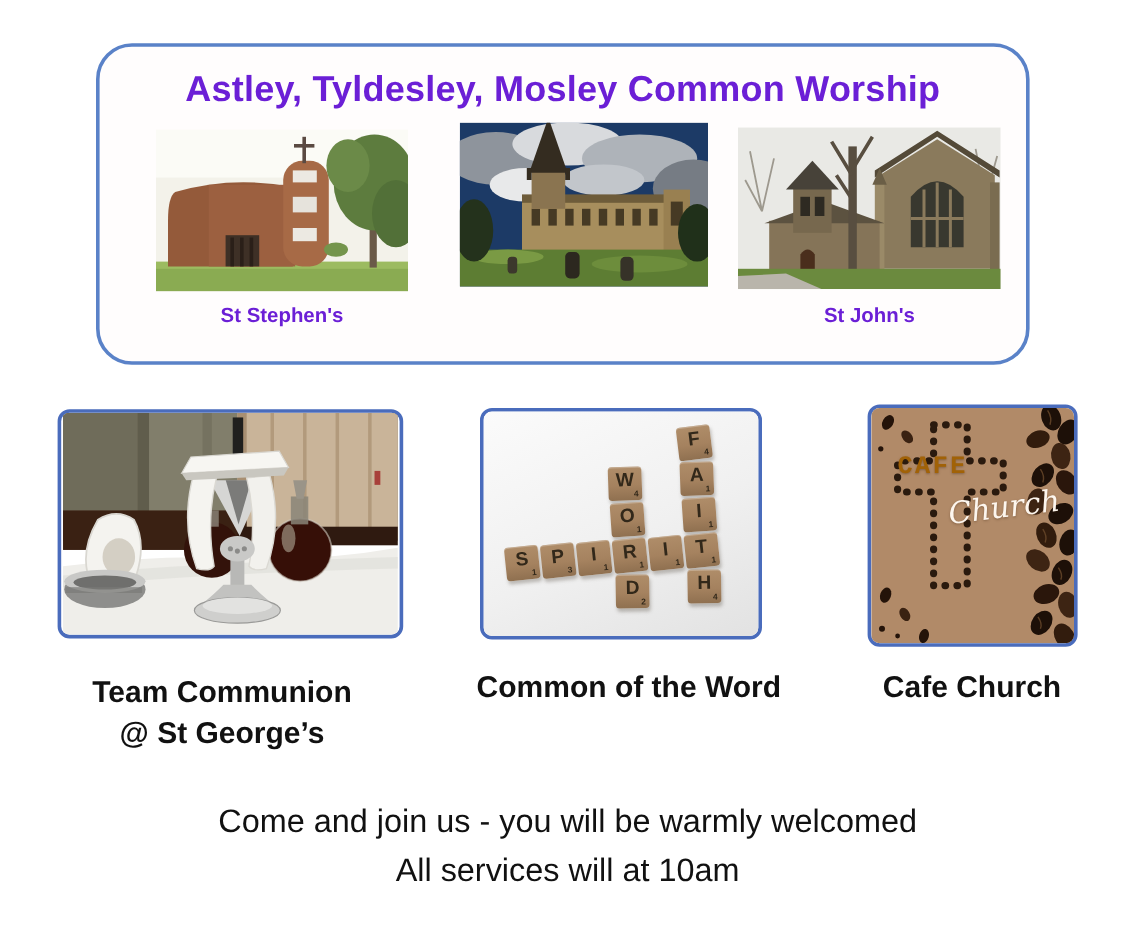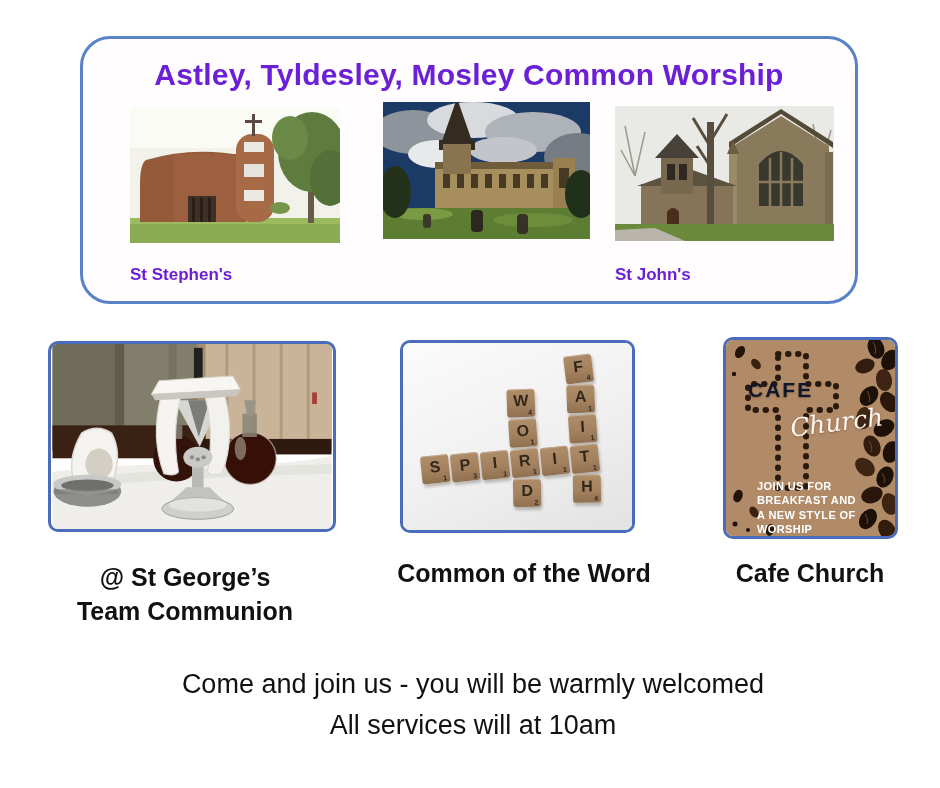--- a/index.html
+++ b/index.html
@@ -24,22 +24,22 @@
   .page-title{
     position:absolute;left:0;right:0;top:19px;margin:0;text-align:center;
     font-size:30px;font-weight:bold;color:var(--purple);letter-spacing:.2px;
   }
   .hphoto{position:absolute;overflow:hidden;}
   .hphoto svg{display:block;}
   .p1{left:47px;top:69px;width:210px;height:135px;}
   .p2{left:300px;top:63px;width:207px;height:137px;}
   .p3{left:532px;top:67px;width:219px;height:135px;}
   .cname{
-    position:absolute;top:214px;
-    font-size:17px;font-weight:bold;color:var(--purple);margin-top:12px;
+    position:absolute;top:214px;text-align:center;
+    font-size:17px;font-weight:bold;color:var(--purple);
   }
   .n1{left:47px;width:210px;}
   .n2{left:300px;width:207px;}
   .n3{left:532px;width:219px;}
   
   .card{
     position:absolute;margin:0;border:3px solid var(--card-border);border-radius:10px;
     box-sizing:border-box;overflow:hidden;background:#fff;
   }
   .c1{left:48px;top:341px;width:288px;height:191px;}
@@ -51,22 +51,23 @@
   .tile-group{position:absolute;left:16px;top:16px;width:208px;height:150px;transform:rotate(-4deg);}
   .tile{
     position:absolute;width:28px;height:28px;border-radius:3px;
     background:linear-gradient(180deg,#af8d69 0%,var(--tile) 55%,#8f7050 100%);
     box-shadow:1px 3px 3px rgba(90,80,70,.35), inset 0 1px 0 rgba(255,255,255,.25);
   }
   .tile .tl{position:absolute;left:0;right:0;top:3px;text-align:center;font-size:16px;font-weight:bold;color:#32281a;}
   .tile .tv{position:absolute;right:3px;bottom:1px;font-size:7px;font-weight:bold;color:#32281a;}
   
   .cafe-brand{
-    position:absolute;left:22px;top:38px;font-size:21px;font-weight:bold;color:#0f172a;letter-spacing:2px;
+    position:absolute;left:22px;top:38px;font-size:21px;font-weight:bold;color:#a16207;letter-spacing:2px;
     text-shadow:0 1px 2px rgba(60,35,15,.4);
+    font-family:Liberation Mono, monospace;
   }
   .cafe-script{
     position:absolute;left:64px;top:68px;font-family:"DejaVu Serif",serif;font-style:italic;
     font-size:25px;color:#fdf6ee;transform:rotate(-7deg);text-shadow:0 1px 2px rgba(60,35,15,.35);
   }
   .cafe-tagline{
     position:absolute;left:31px;top:139px;font-size:11px;font-weight:bold;color:#ffffff;
     line-height:1.3;letter-spacing:.4px;white-space:pre-line;
   }
   
@@ -362,29 +363,25 @@
         <circle cx="8" cy="34" r="2.2"></circle>
         <ellipse cx="12" cy="156" rx="4.5" ry="6.5" transform="rotate(20 12 156)"></ellipse>
         <ellipse cx="28" cy="172" rx="4" ry="6" transform="rotate(-30 28 172)" fill="#3a2212"></ellipse>
         <circle cx="9" cy="184" r="2.5"></circle>
         <ellipse cx="44" cy="190" rx="4" ry="6" transform="rotate(15 44 190)"></ellipse>
         <circle cx="22" cy="190" r="2"></circle>
       </g>
     </svg>
     <div class="cafe-brand">CAFE</div>
     <div class="cafe-script">Church</div>
-    <div class="cafe-tagline">JOIN US FOR
-BREAKFAST AND
-A NEW STYLE OF
-WORSHIP</div>
   </figure>
 
   <div class="caption cap1">
+    <div>Team Communion</div>
     <div>@ St George’s</div>
-    <div>Team Communion</div>
   </div>
   <div class="caption cap2">
     <div>Common of the Word</div>
   </div>
   <div class="caption cap3">
     <div>Cafe Church</div>
   </div>
 
   <div class="footer">
     <div>Come and join us - you will be warmly welcomed</div>

